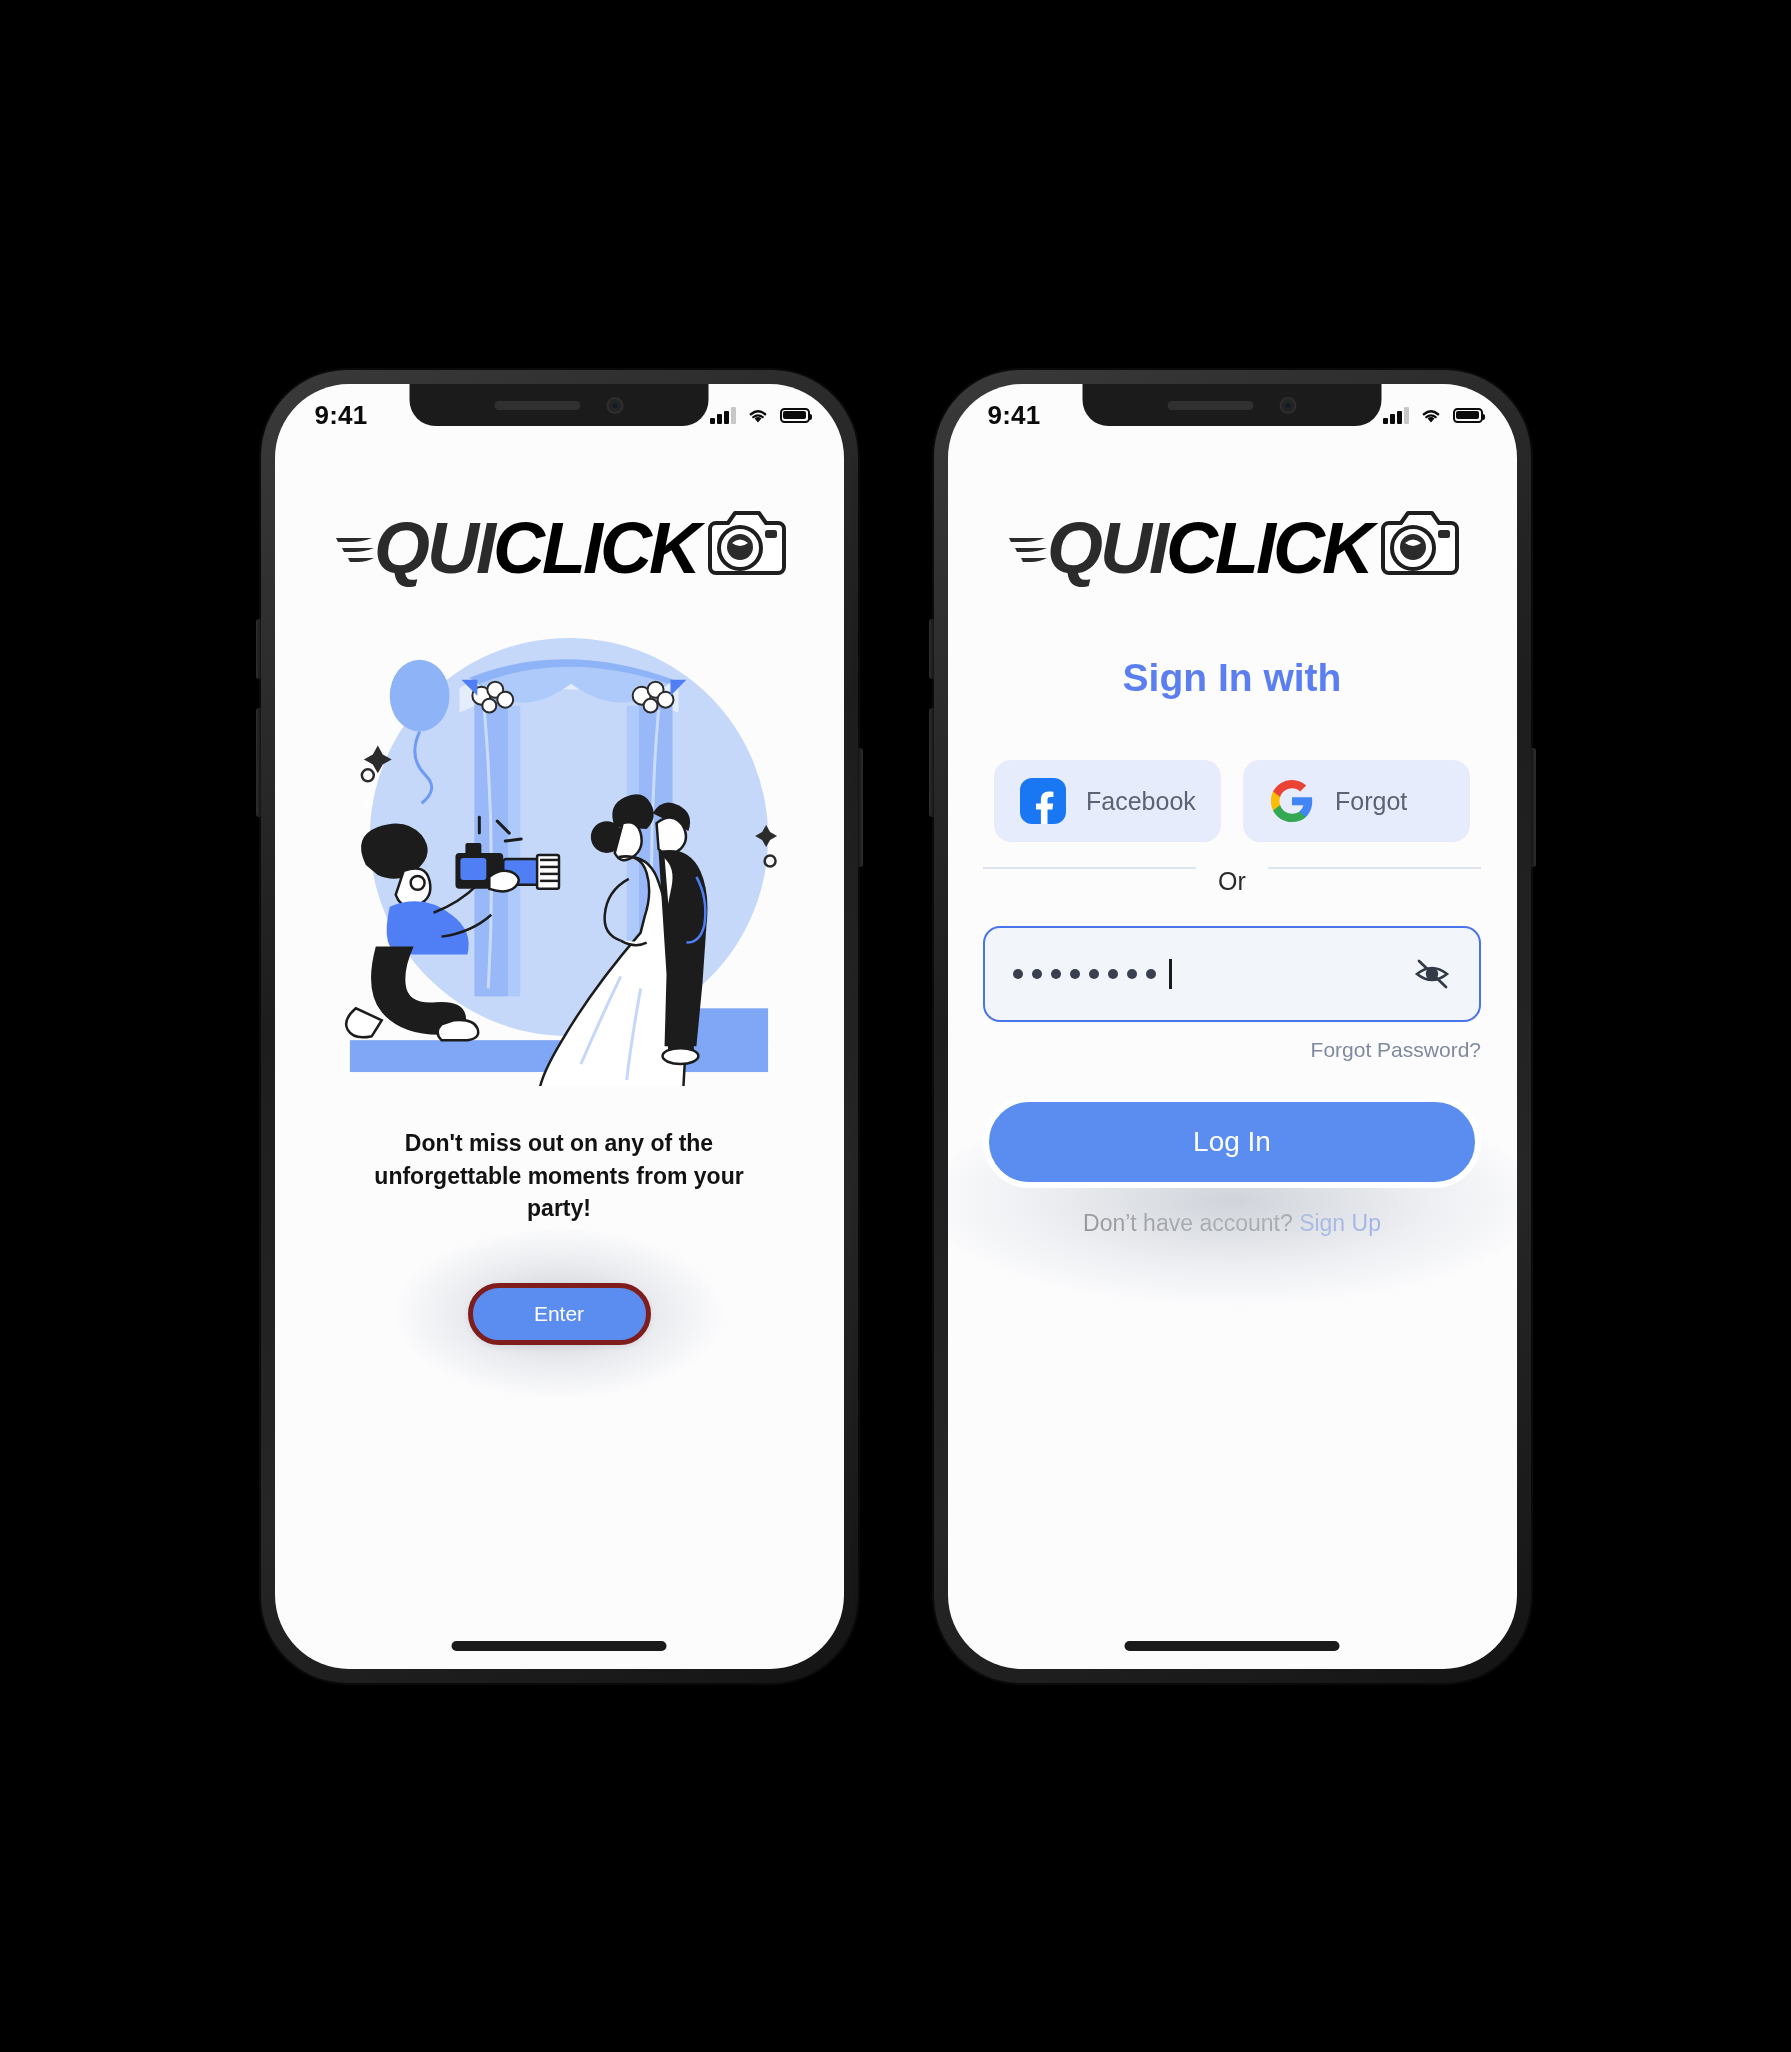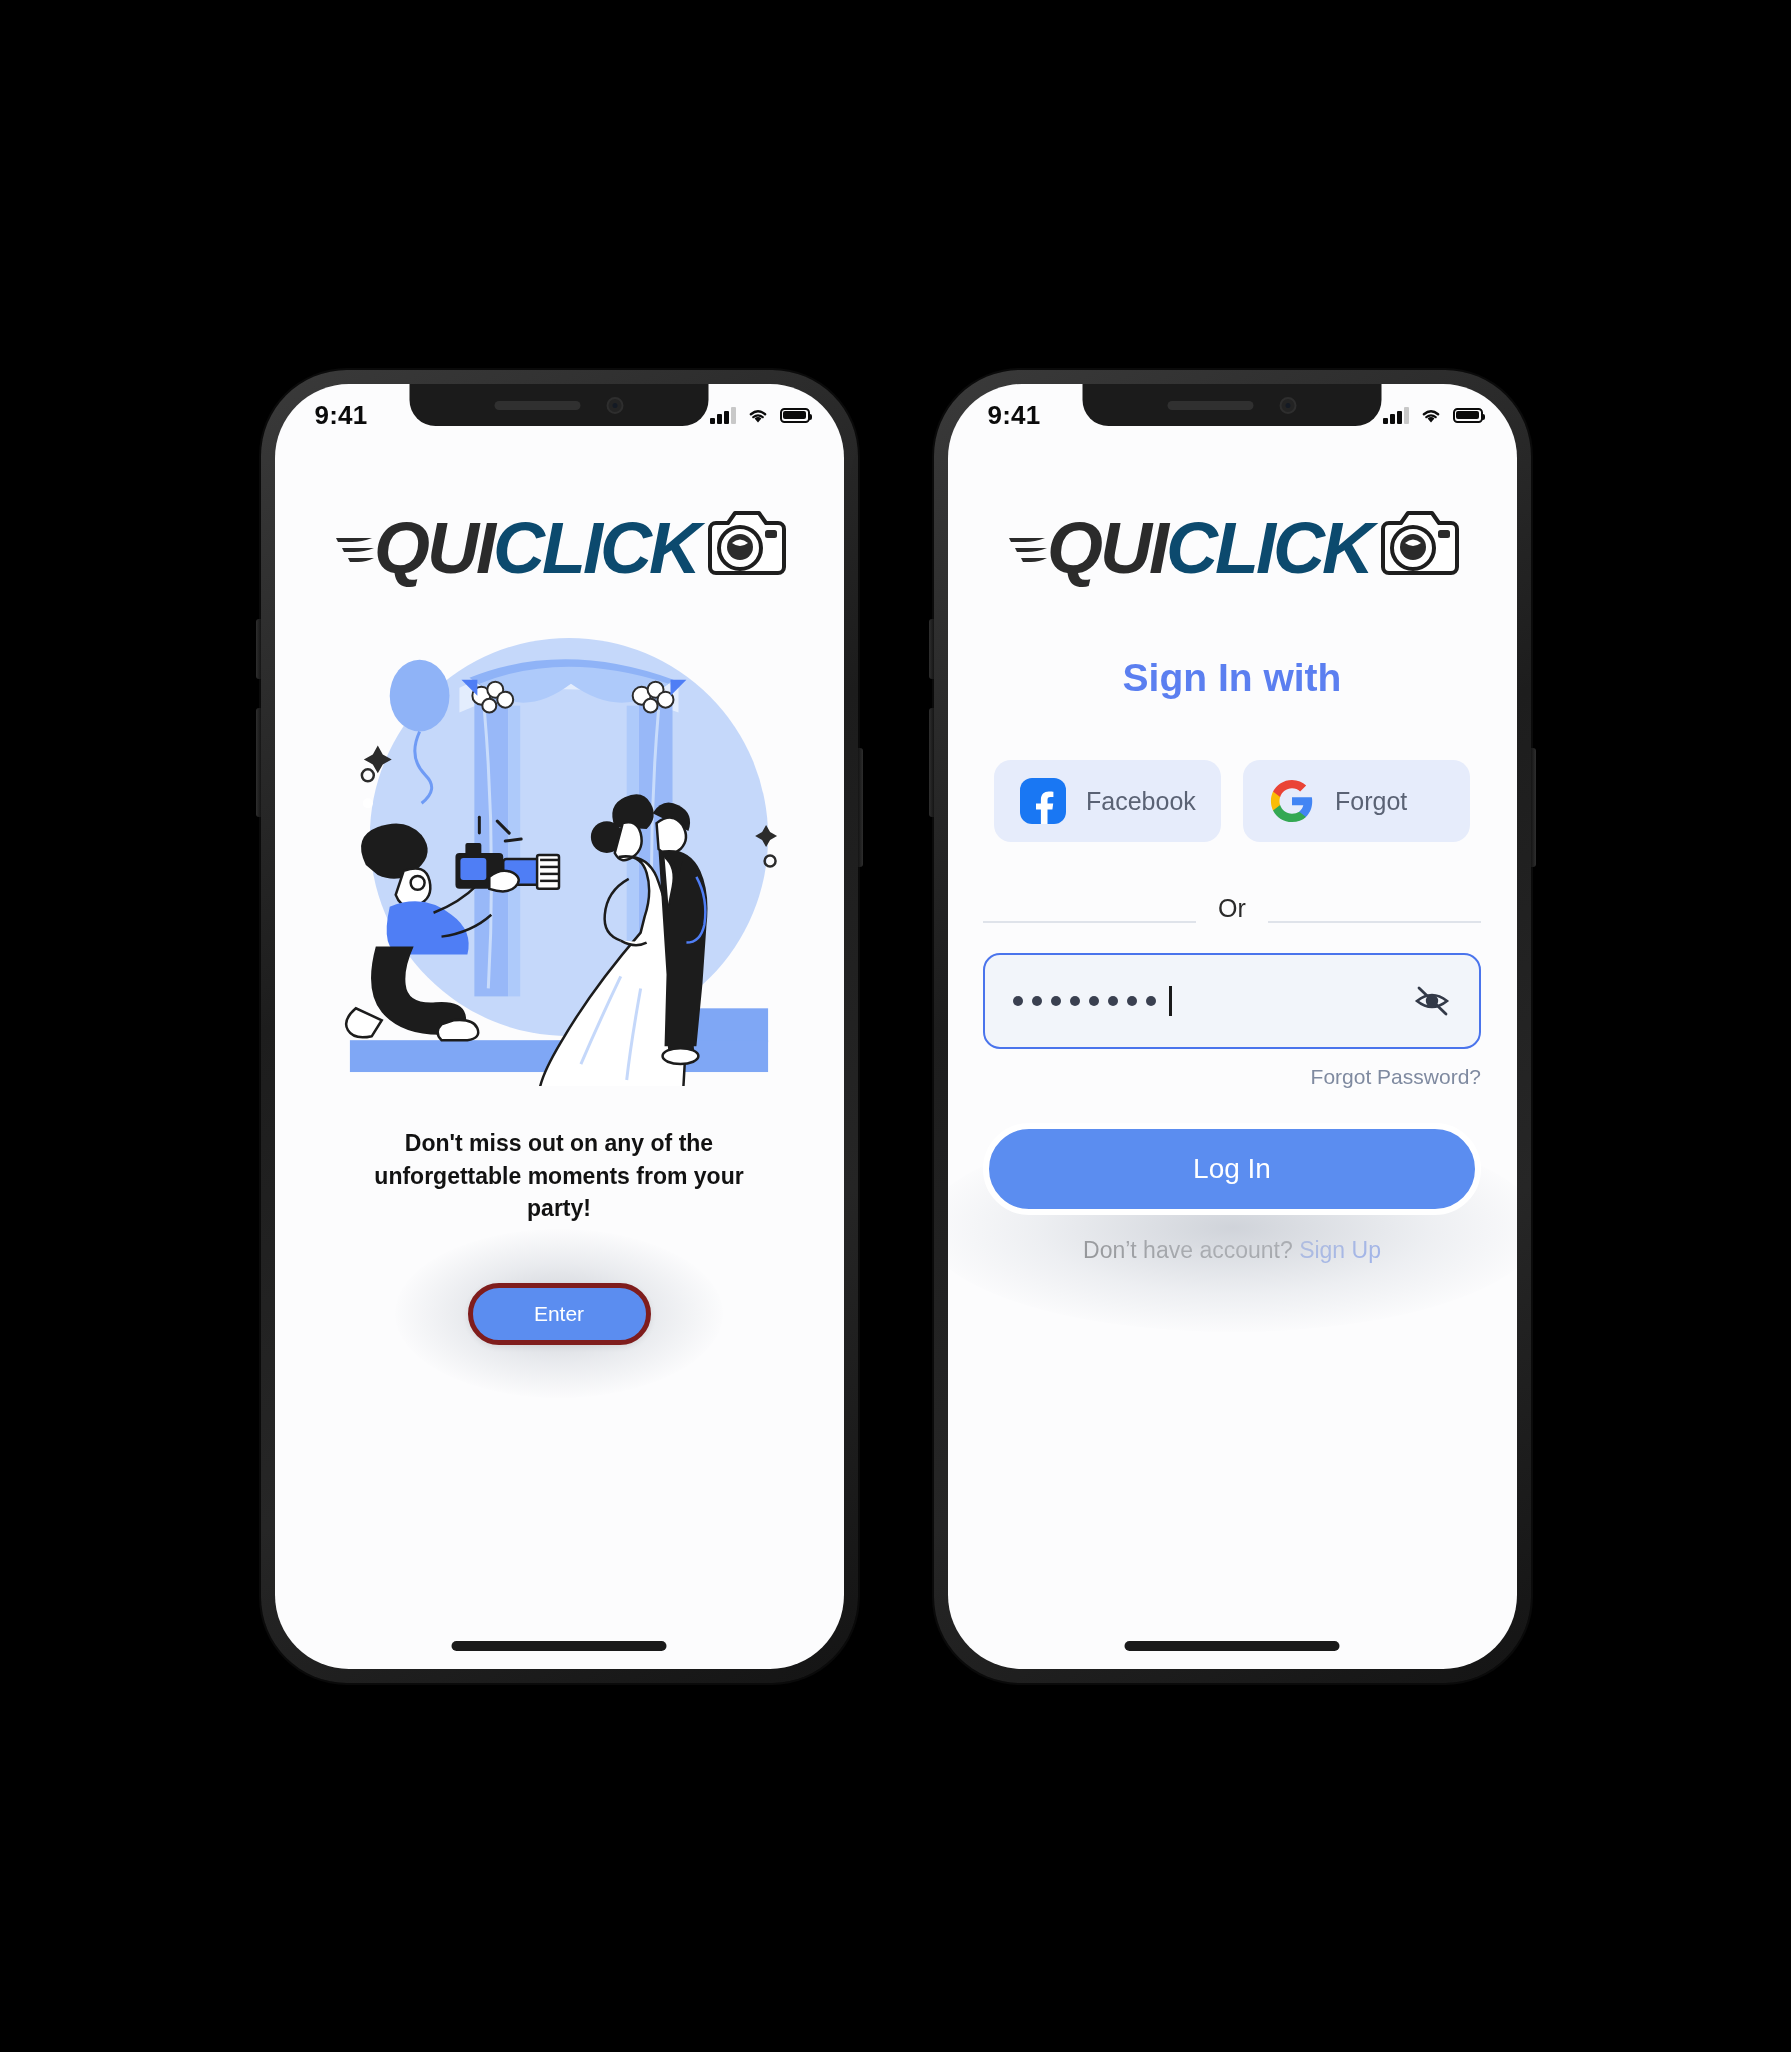--- a/index.html
+++ b/index.html
@@ -177,21 +177,21 @@
   }
   .logo-wing { margin-right: -14px; margin-top: 4px; }
   .logo-text {
     font-size: 72px;
     font-weight: bold;
     font-style: italic;
     letter-spacing: -3px;
     line-height: 1;
   }
   .logo-qui { color: #2b2b2b; }
-  .logo-click { color: #0c4a6e; }
+  .logo-click { color: #000000; }
   .logo-cam { margin-left: -6px; margin-top: -12px; }
 
   
   .illustration { margin-top: 34px; }
 
   
   .tagline {
     margin-top: 41px;
     width: 418px;
     text-align: center;
@@ -278,24 +278,24 @@
   }
   .fb-icon {
     width: 46px; height: 46px;
     border-radius: 12px;
     background: #1977f3;
     display:flex; align-items:flex-end; justify-content:center;
     flex: none;
   }
 
   .or-row {
-    margin-top: 52px;
+    margin-top: 25px;
     width: 498px;
     display: flex;
-    align-items: flex-end;
+    align-items: flex-start;
     gap: 22px;
   }
   .or-line { flex: 1; height: 2px; background: #dfe3ea; }
   .or-text { font-size: 25px; color: #2a2a2a; }
 
   .field {
     margin-top: 30px;
     width: 498px;
     height: 96px;
     background: #f2f5fa;

